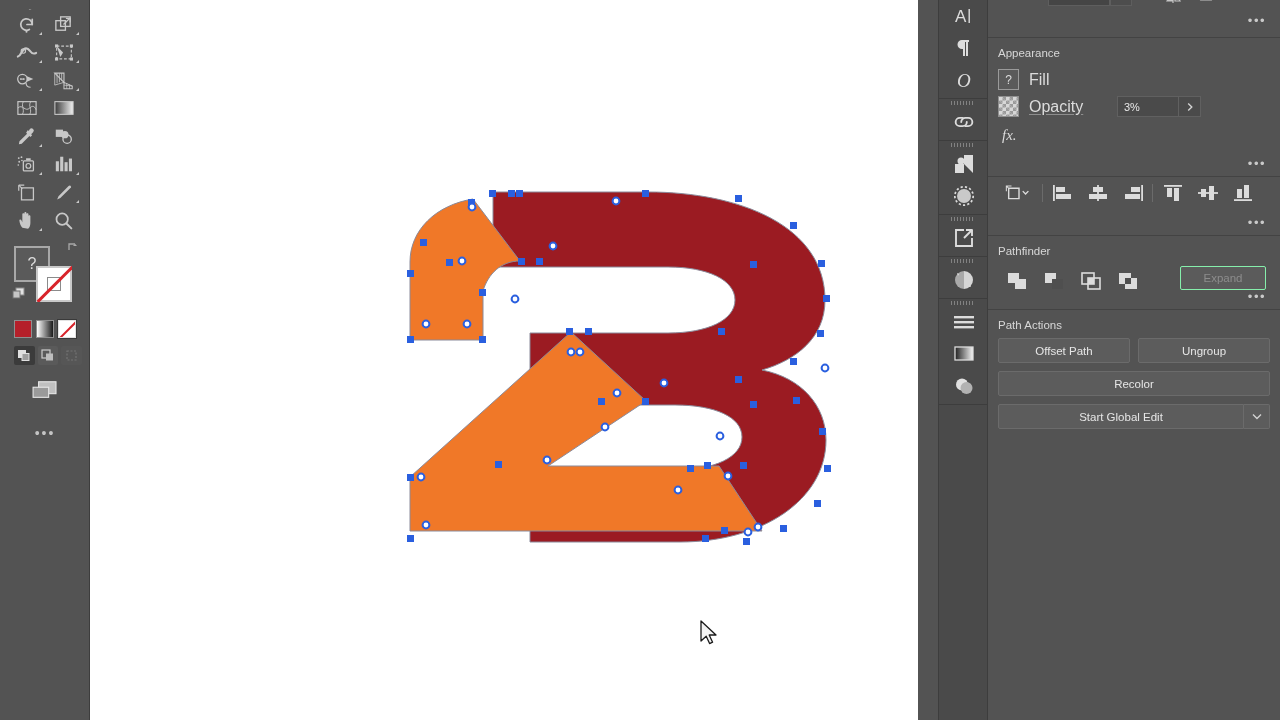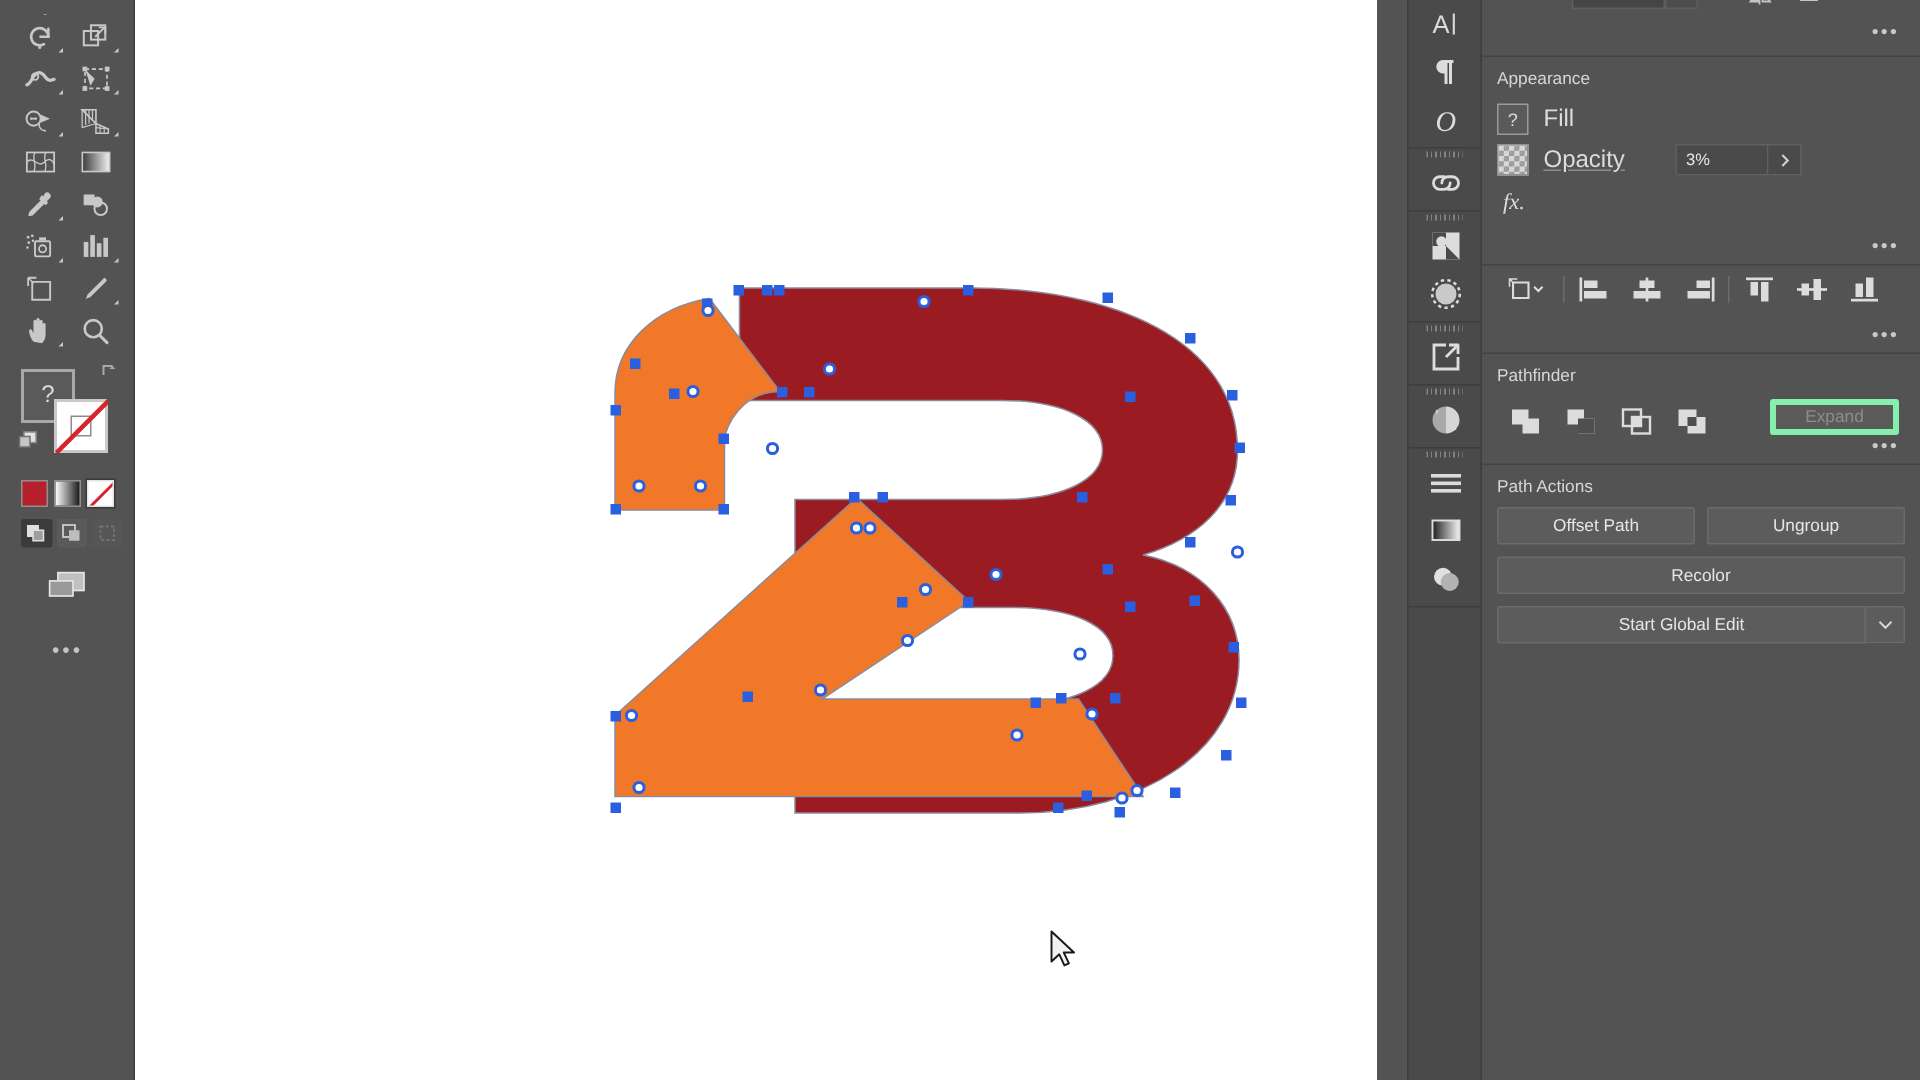--- a/index.html
+++ b/index.html
@@ -178,21 +178,21 @@
   
   .al-row { display:flex; align-items:center; height: 32px; gap: 0px; }
   .al-btn { width: 35px; height: 28px; display:flex; align-items:center; justify-content:center; }
   .al-sep { width: 1px; height: 18px; background: #6b6b6b; margin: 0 2px; }
 
   
   .pf-row { display:flex; align-items:center; height: 34px; position: relative; }
   .pf-btn { width: 37px; height: 28px; display:flex; align-items:center; justify-content:center; }
   .pf-expand {
     position: absolute; right: 4px; top: 2px; width: 86px; height: 24px;
-    background: #5b5b5b; border: 4px solid #86efac; border-radius: 2px;
+    background: #5b5b5b; border: 1px solid #86efac; border-radius: 2px;
     display:flex; align-items:center; justify-content:center;
     color: #8d8d8d; font-size: 11.5px;
   }
 
   
   .qa-row { display: flex; gap: 8px; margin-bottom: 8px; }
   .qa-btn {
     flex: 1; height: 25px; background: #5c5c5c; border: 1px solid #6b6b6b; border-radius: 2px;
     display:flex; align-items:center; justify-content:center;
     font-size: 11.5px; color: #e6e6e6;

